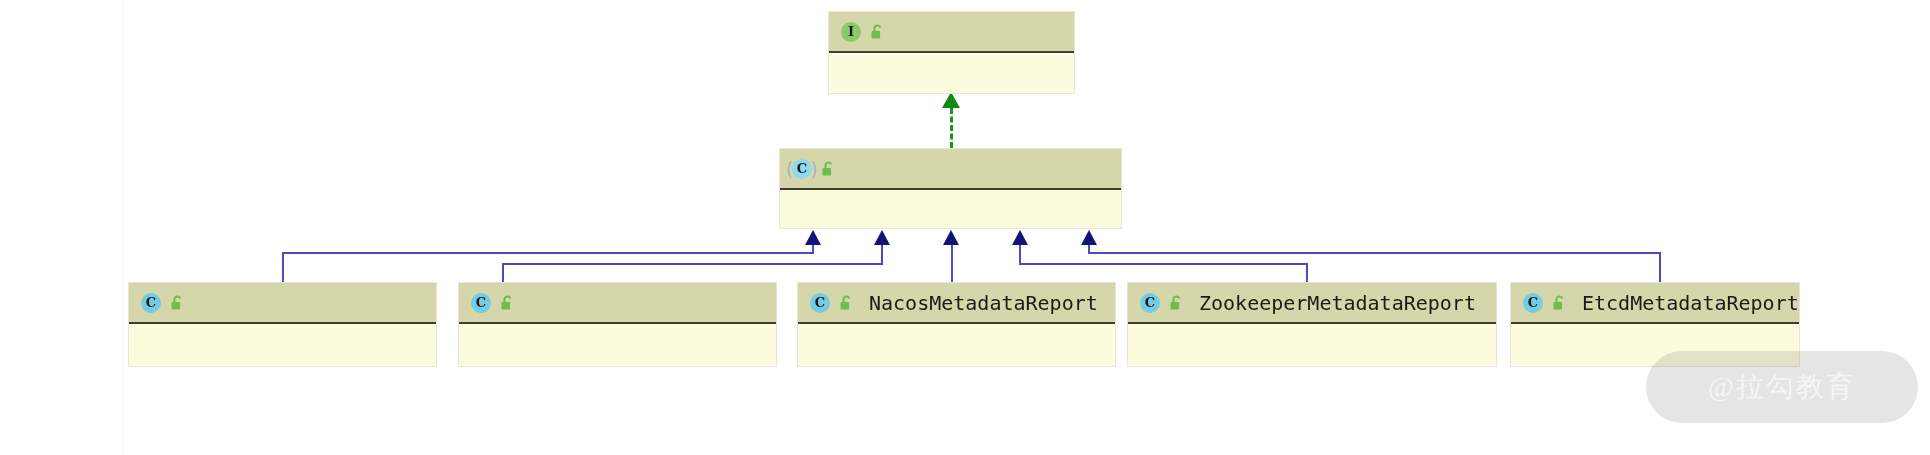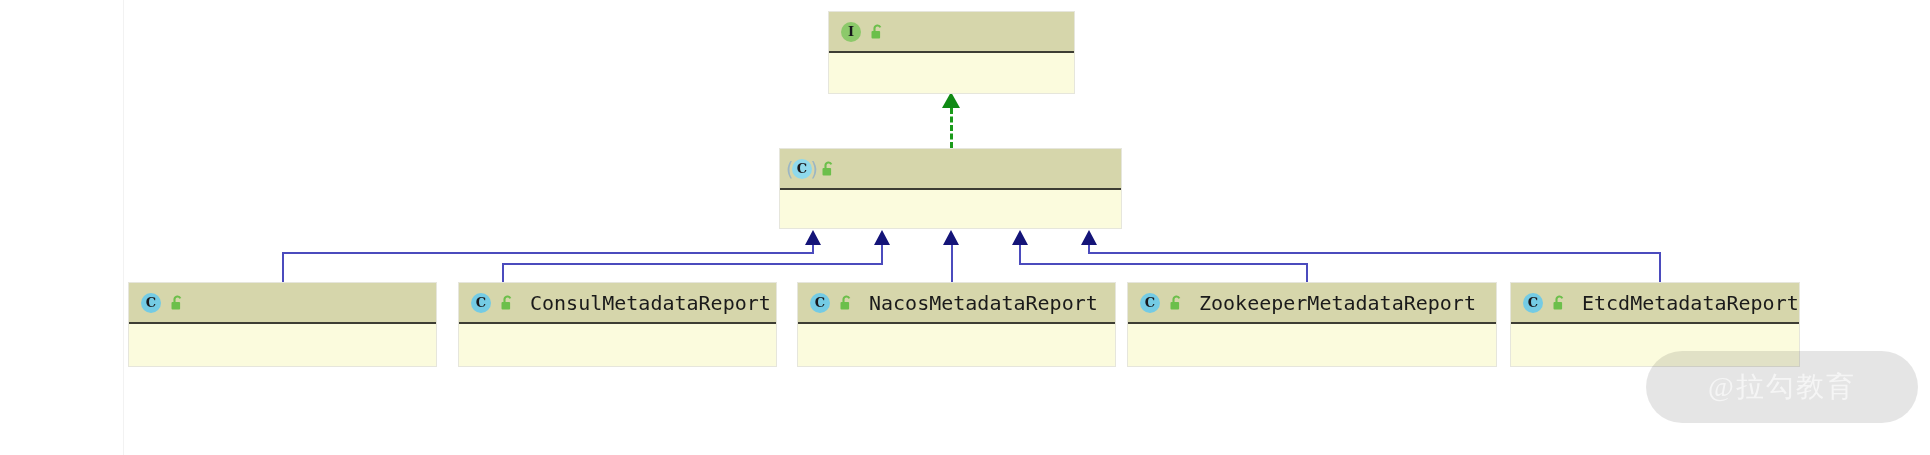--- a/index.html
+++ b/index.html
@@ -238,21 +238,20 @@
       <span class="type-icon icon-class">
         <span class="disc"></span>
         <span class="glyph">C</span>
       </span>
       <span class="lock-icon">
         <svg viewBox="0 0 17 18" width="17" height="18" aria-hidden="true">
           <path d="M5.5 8 V5.2 A3 3 0 0 1 11.3 4.4" fill="none" stroke="#6cbf4b" stroke-width="2.1"></path>
           <rect x="2.5" y="8" width="8.6" height="7.6" rx="1" fill="#6cbf4b"></rect>
         </svg>
       </span>
-      <span class="uml-title">ConsulMetadataReport</span>
     </div>
     <div class="uml-body" style="height:42px;"></div>
   </div>
 
   <div class="uml-box" style="left:797px; top:282px; width:319px;">
     <div class="uml-header">
       <span class="type-icon icon-class">
         <span class="disc"></span>
         <span class="glyph">C</span>
       </span>

